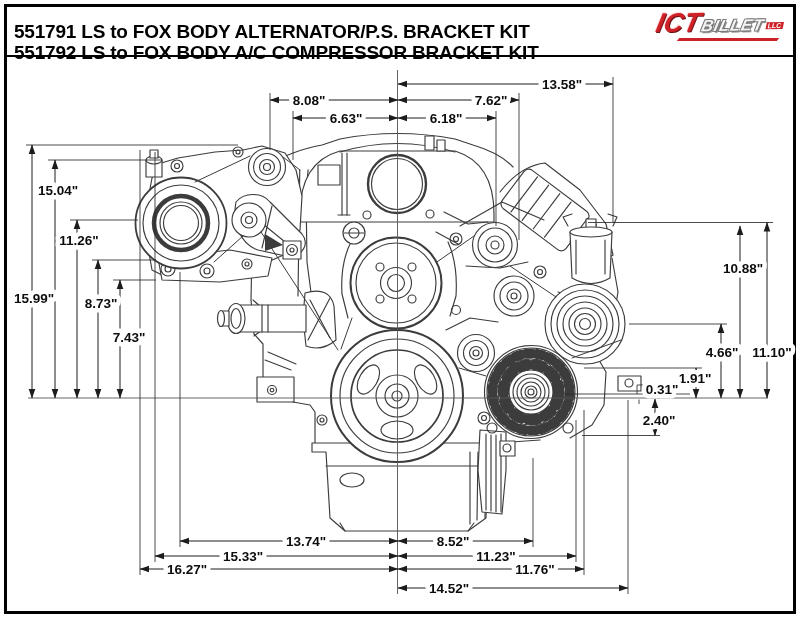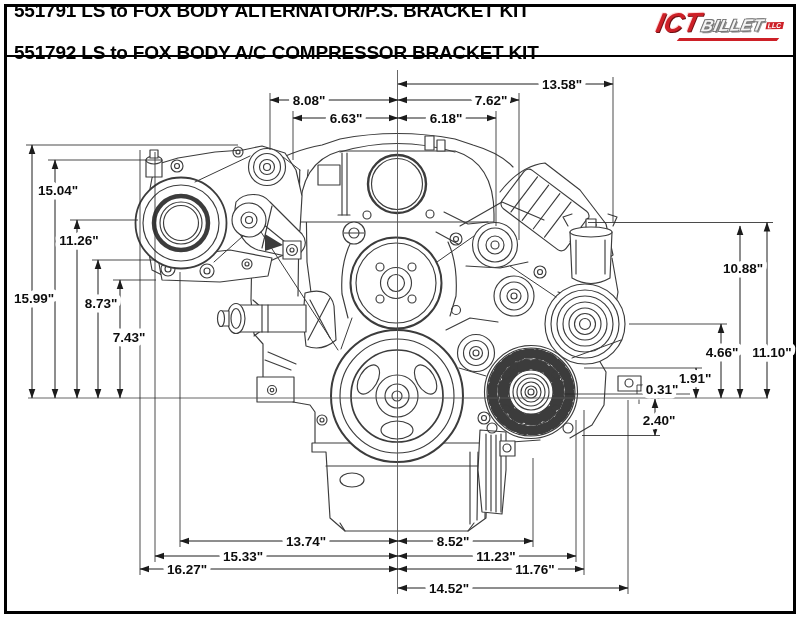--- a/index.html
+++ b/index.html
@@ -1,21 +1,21 @@
 <!DOCTYPE html>
 <html><head>
 <meta charset="utf-8">
 <style>
   html,body{margin:0;padding:0;background:#e8e8e8;}
   .page{position:relative;width:800px;height:618px;background:#ffffff;overflow:hidden;
         font-family:"Liberation Sans",sans-serif;}
   .frame{position:absolute;left:4px;top:4px;right:4px;bottom:4px;border:3px solid #000;pointer-events:none;}
   .rule{position:absolute;left:7px;right:7px;top:55px;height:2px;background:#000;}
   .t1,.t2{position:absolute;left:14px;font-weight:bold;font-size:19px;letter-spacing:-0.2px;color:#000;white-space:nowrap;}
-  .t1{top:0;}
+  .t1{top:21px;}
   .t2{top:42px;}
   .logo{position:absolute;right:16px;top:9px;transform:skewX(-13deg) rotate(-1deg);display:flex;align-items:baseline;}
   .logo .ict{font-style:italic;font-weight:900;font-size:27px;line-height:26px;color:#cd2027;
              text-shadow:1px 1px 0 #6e1013,-1px -1px 0 #ffd9d9;}
   .logo .billet{font-style:italic;font-weight:800;font-size:16px;letter-spacing:1px;color:#f4f4f4;margin-left:2px;
              text-shadow:-1px -1px 0 #777,1px -1px 0 #777,-1px 1px 0 #777,1px 1px 0 #777,2px 2px 0 #999;}
   .logo .llc{font-size:7px;font-weight:bold;color:#fff;background:#cd2027;padding:0 2px;margin-left:2px;transform:translateY(-2px);}
   .swoosh{position:absolute;right:22px;top:38px;width:100px;height:3px;background:#cd2027;transform:skewX(-40deg);}
   svg{position:absolute;left:0;top:0;}
   svg .eng{stroke:#3c3c3c;fill:none;stroke-width:1.15;stroke-linejoin:round;stroke-linecap:round;}

